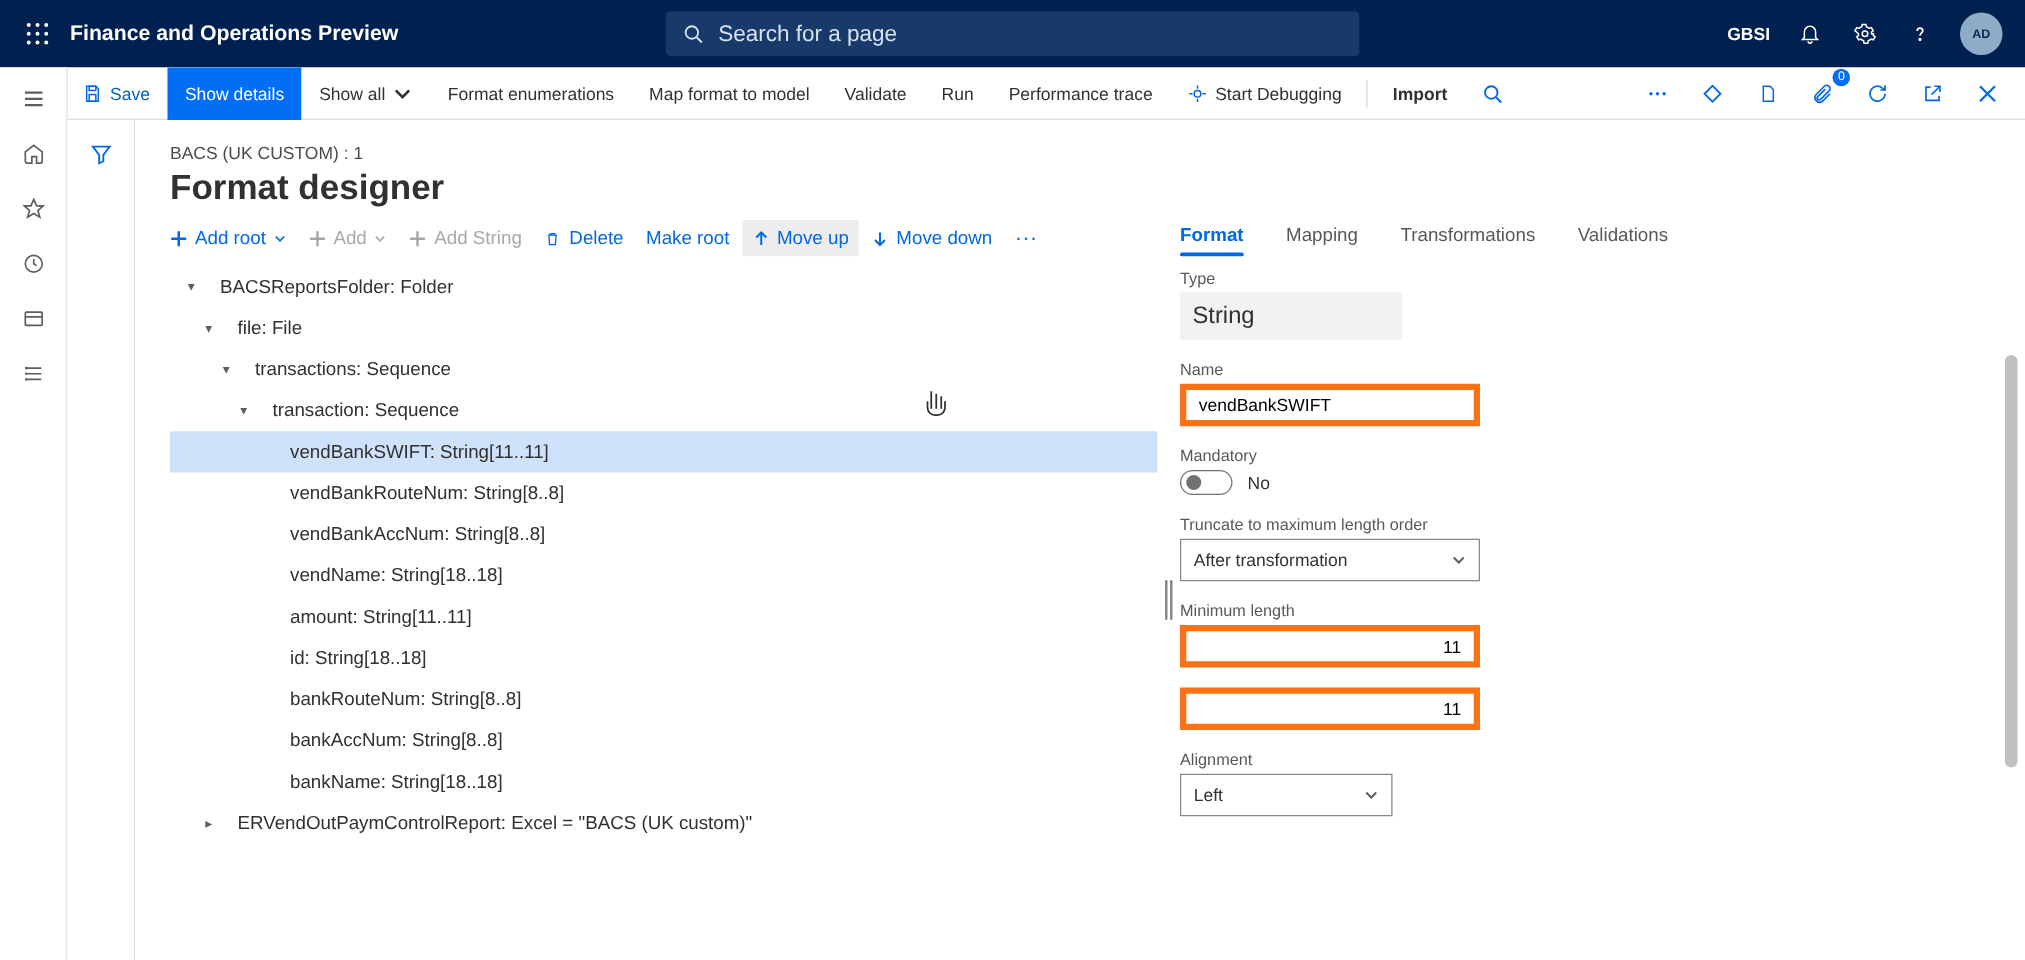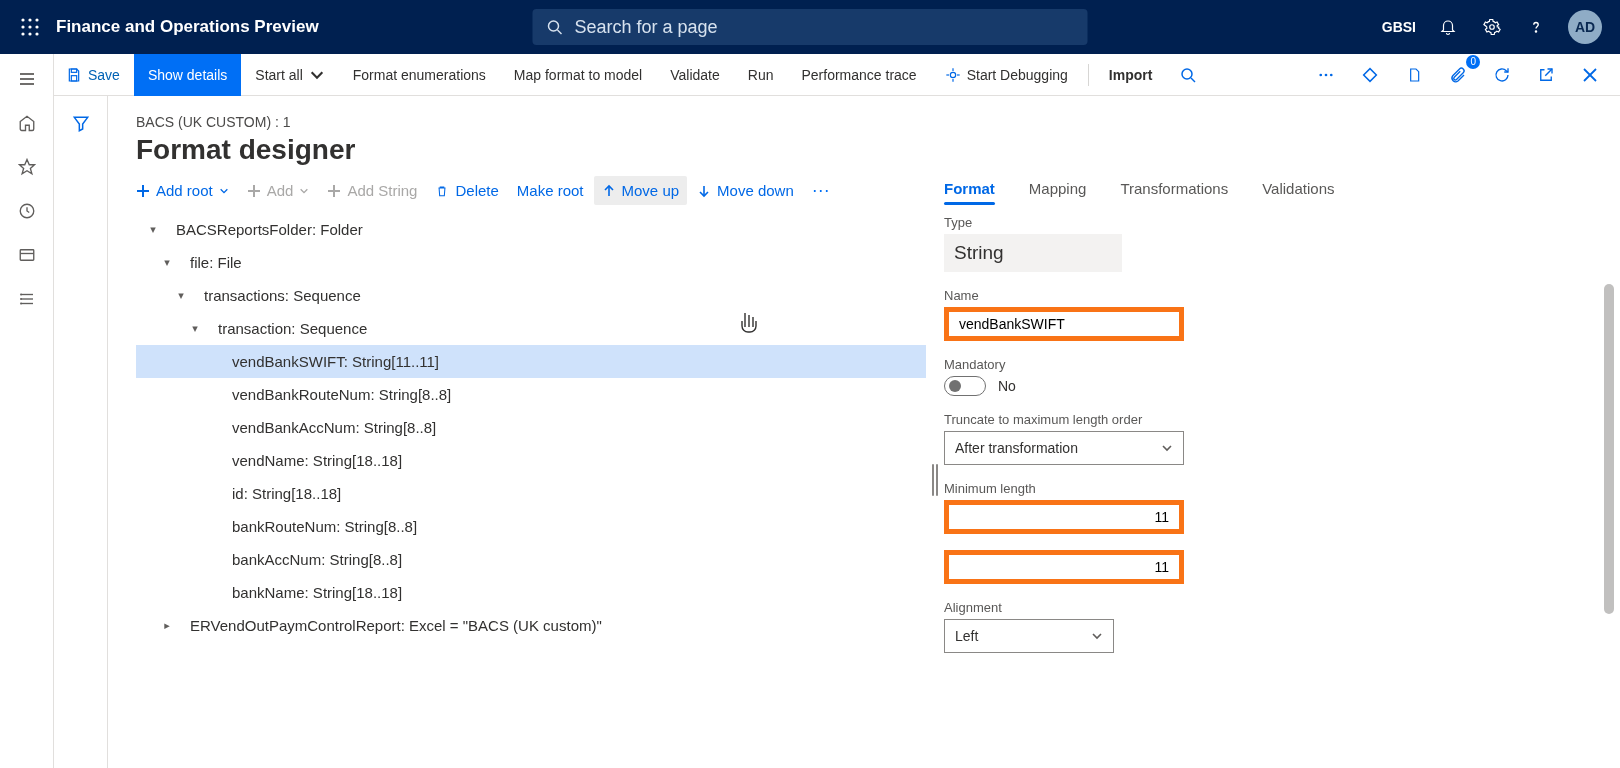--- a/index.html
+++ b/index.html
@@ -75,21 +75,21 @@
 }
 .topbar .right .avatar {
   width: 34px; height: 34px;
   border-radius: 50%;
   background: #8facc6;
   color: #0a2952;
   display: flex;
   align-items: center;
   justify-content: center;
   font-weight: 600;
-  font-size: 14px;
+  font-size: 10px;
   text-align: right;
 }
 
 .actionbar {
   height: 42px;
   display: flex;
   align-items: center;
   border-bottom: 1px solid #e1dfdd;
   background: #fff;
   padding-left: 54px;
@@ -349,21 +349,21 @@
         <path d="M5 3h11l3 3v15H5V3z"></path>
         <rect x="8" y="3" width="8" height="5"></rect>
         <rect x="8" y="13" width="8" height="8"></rect>
       </svg>
     <span>Save</span>
   </div>
   <div class="item active">
     <span>Show details</span>
   </div>
   <div class="item">
-    <span>Start all</span>
+    <span>Show all</span>
     <svg width="12" height="12" viewBox="0 0 12 12" stroke="#323130" stroke-width="1.6" fill="none">
         <path d="M2 4l4 4 4-4"></path>
       </svg>
   </div>
   <div class="item">
       <span>Format enumerations</span>
     </div>
   <div class="item">
       <span>Map format to model</span>
     </div>
@@ -540,20 +540,24 @@
           <div class="tree-node" style="padding-left: 64px;">
             <span class="twisty"></span>
             <span class="label" style="margin-left: 14px;">vendBankAccNum: String[8..8]</span>
           </div>
           <div class="tree-node" style="padding-left: 64px;">
             <span class="twisty"></span>
             <span class="label" style="margin-left: 14px;">vendName: String[18..18]</span>
           </div>
           <div class="tree-node" style="padding-left: 64px;">
             <span class="twisty"></span>
+            <span class="label" style="margin-left: 14px;">amount: String[11..11]</span>
+          </div>
+          <div class="tree-node" style="padding-left: 64px;">
+            <span class="twisty"></span>
             <span class="label" style="margin-left: 14px;">id: String[18..18]</span>
           </div>
           <div class="tree-node" style="padding-left: 64px;">
             <span class="twisty"></span>
             <span class="label" style="margin-left: 14px;">bankRouteNum: String[8..8]</span>
           </div>
           <div class="tree-node" style="padding-left: 64px;">
             <span class="twisty"></span>
             <span class="label" style="margin-left: 14px;">bankAccNum: String[8..8]</span>
           </div>

